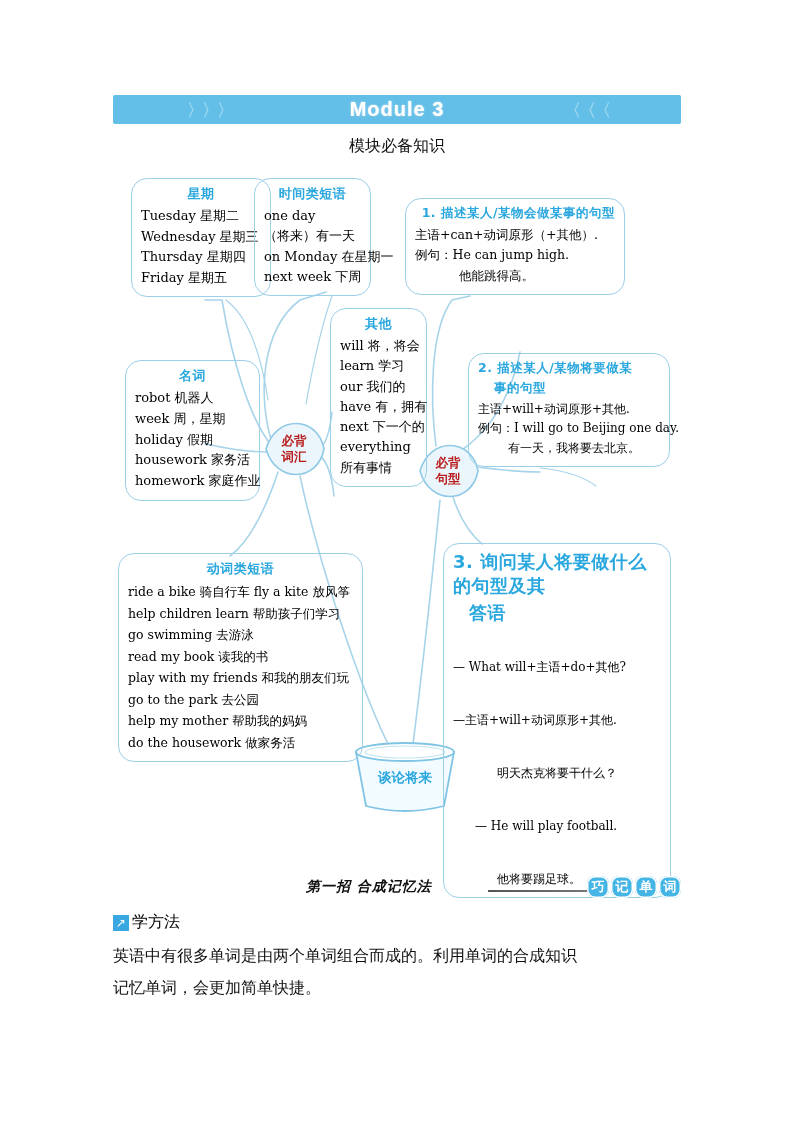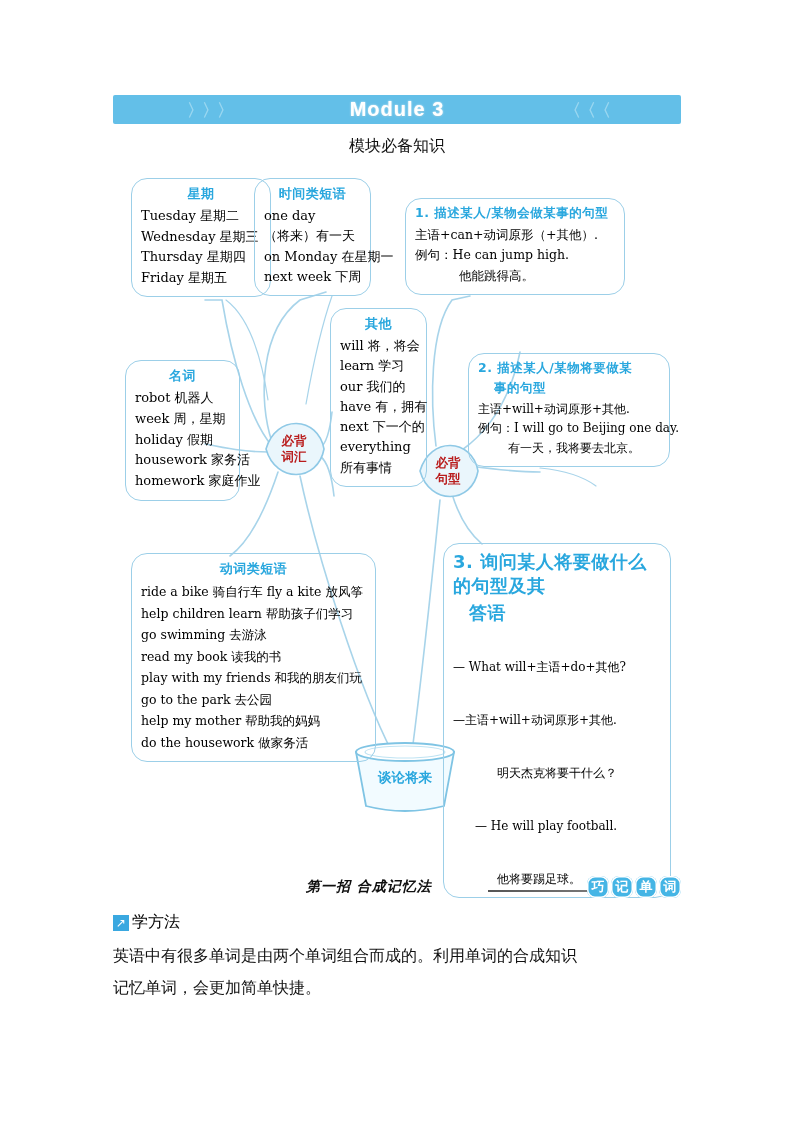--- a/index.html
+++ b/index.html
@@ -104,34 +104,34 @@
   .node .line.ind3 { padding-left: 30px; }
 
   
   #node-weekdays   { left: 131px; top: 178px; width: 140px; }
   #node-weekdays .line { font-size: 13px; line-height: 1.58; }
 
   #node-timephrases{ left: 254px; top: 178px; width: 117px; }
   #node-timephrases .line { font-size: 13px; line-height: 1.56; }
 
   #node-pattern1   { left: 405px; top: 198px; width: 220px; }
-  #node-pattern1 .head { text-align: left; font-size: 12.5px; }
+  #node-pattern1 .head { text-align: right; font-size: 12.5px; }
   #node-pattern1 .line { font-size: 12.5px; line-height: 1.62; }
 
-  #node-nouns      { left: 125px; top: 360px; width: 115px; }
+  #node-nouns      { left: 125px; top: 360px; width: 135px; }
   #node-nouns .line { font-size: 13px; line-height: 1.6; }
 
   #node-others     { left: 330px; top: 308px; width: 97px; }
   #node-others .line { font-size: 13px; line-height: 1.56; }
 
   #node-pattern2   { left: 468px; top: 353px; width: 202px; }
   #node-pattern2 .head { text-align: left; font-size: 12.5px; }
   #node-pattern2 .line { font-size: 12px; line-height: 1.62; }
 
-  #node-verbphrases{ left: 118px; top: 553px; width: 245px; margin-left: 13px; }
+  #node-verbphrases{ left: 118px; top: 553px; width: 245px; }
   #node-verbphrases .line { font-size: 12.5px; line-height: 1.72; }
 
   #node-pattern3   { left: 443px; top: 543px; width: 228px; }
   #node-pattern3 .head { text-align: left; font-size: 18px; }
   #node-pattern3 .line { font-size: 12px; line-height: 1.74; margin-top: 32px; }
 
   
   .lens {
     position: absolute;
     text-align: center;

